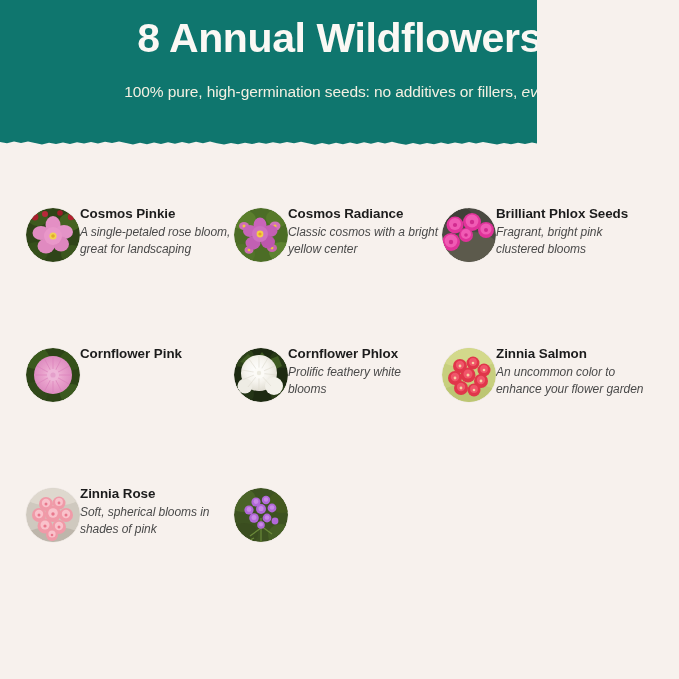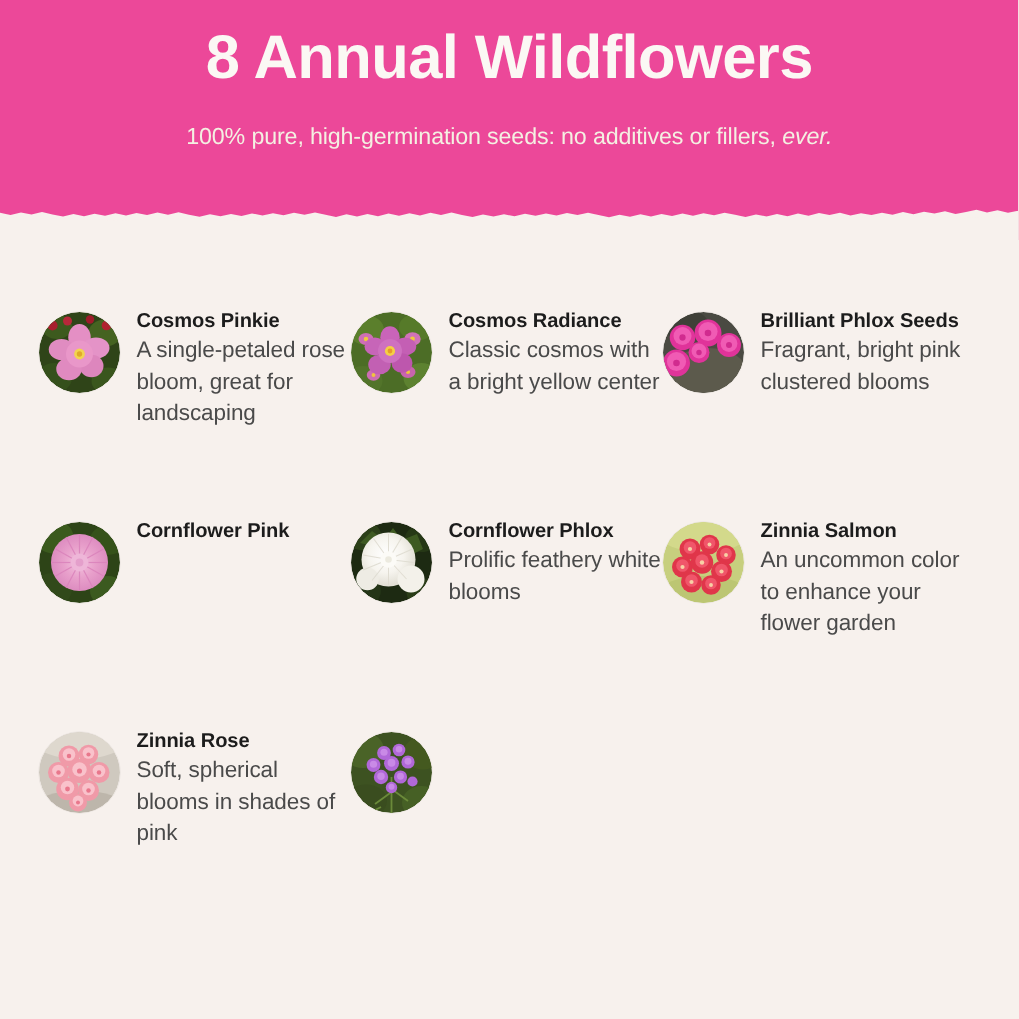--- a/index.html
+++ b/index.html
@@ -20,23 +20,23 @@
     height: 679px;
     background: #f7f1ed;
     overflow: hidden;
   }
 
   
   .header {
     position: absolute;
     top: 0;
     left: 0;
-    width: 679px;
+    width: 537px;
     height: 160px;
-    background: #ec4899;
+    background: #0f766e;
     overflow: hidden;
   }
   .header-inner {
     position: absolute;
     top: 0;
     left: 0;
     width: 679px;
     height: 130px;
     display: flex;
     flex-direction: column;
@@ -90,21 +90,21 @@
     display: grid;
     grid-template-columns: 208px 208px 211px;
     grid-auto-rows: 140px;
     column-gap: 0px;
     row-gap: 0px;
   }
 
   .item {
     display: flex;
     align-items: flex-start;
-    gap: 11px;
+    gap: 0;
   }
 
   .thumb {
     flex: 0 0 auto;
     width: 54px;
     height: 54px;
     border-radius: 50%;
     margin-top: 12px;
     overflow: hidden;
     position: relative;
@@ -118,26 +118,27 @@
   }
   .item-name {
     font-size: 13.4px;
     font-weight: bold;
     color: #1c1c1c;
     line-height: 1.37;
     margin: 0 0 1px 0;
     letter-spacing: -0.05px;
   }
   .item-desc {
-    font-size: 15px;
+    font-size: 12px;
     font-weight: normal;
     color: #4a4a4a;
     line-height: 1.38;
     margin: 0;
     letter-spacing: -0.05px;
+    font-style: italic;
   }
 
   
   .row2 .item-text { padding-top: 9px; }
   .row2 .thumb { margin-top: 12px; }
   .row3 .item-text { padding-top: 9px; }
   .row3 .thumb { margin-top: 12px; }
 </style>
 </head>
 <body>

